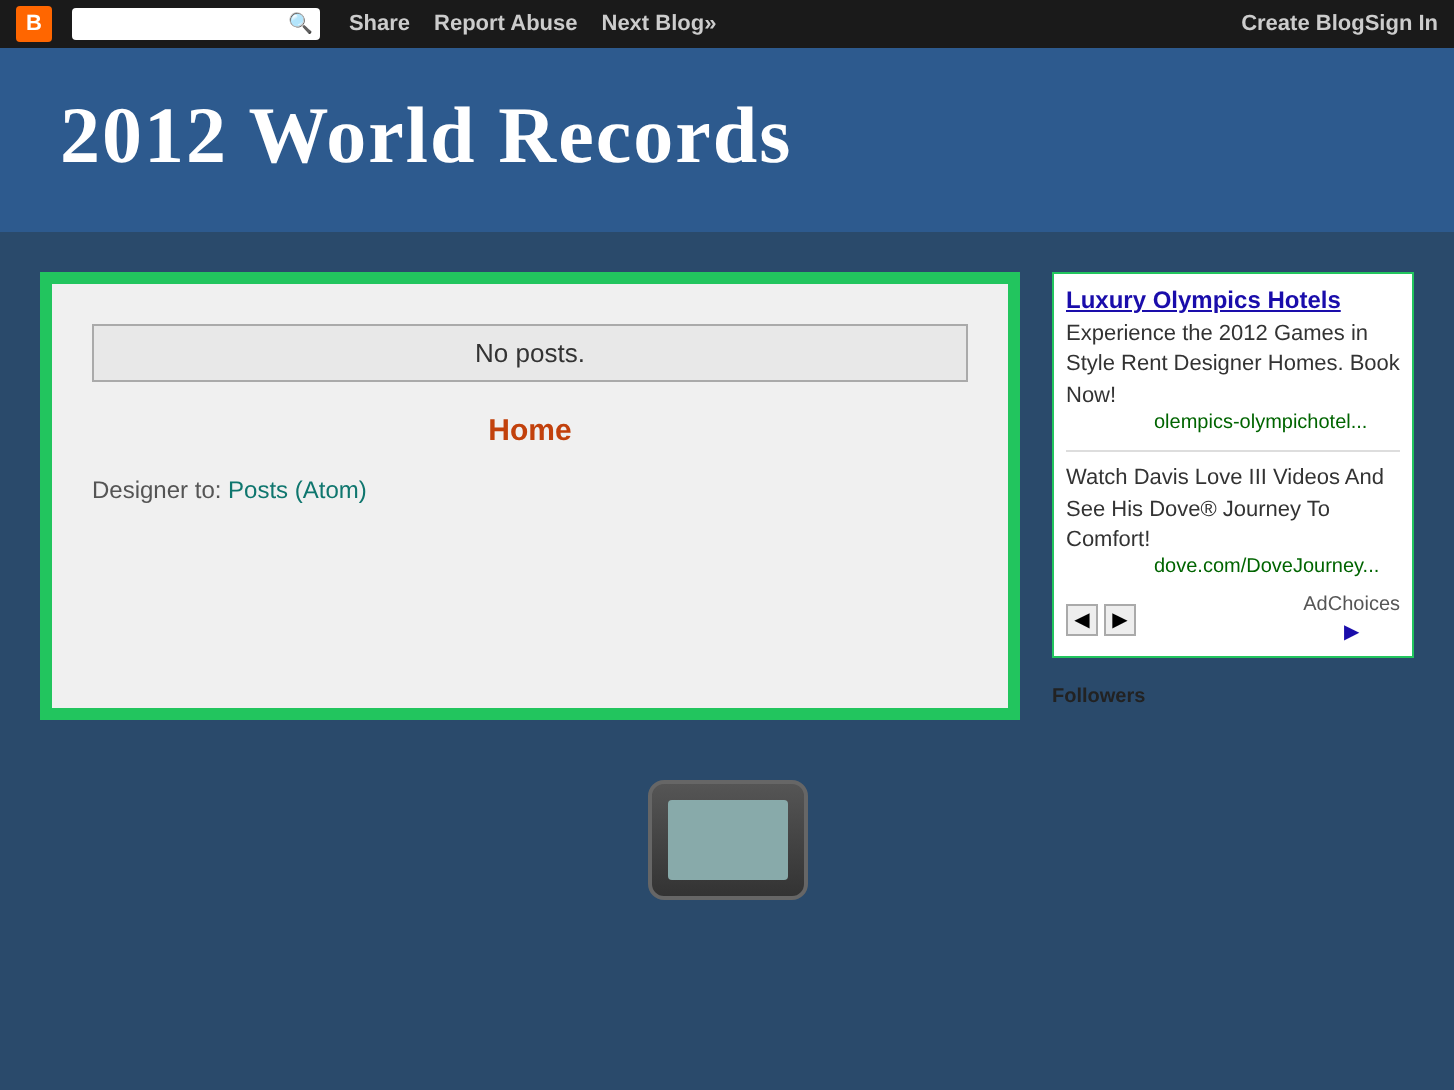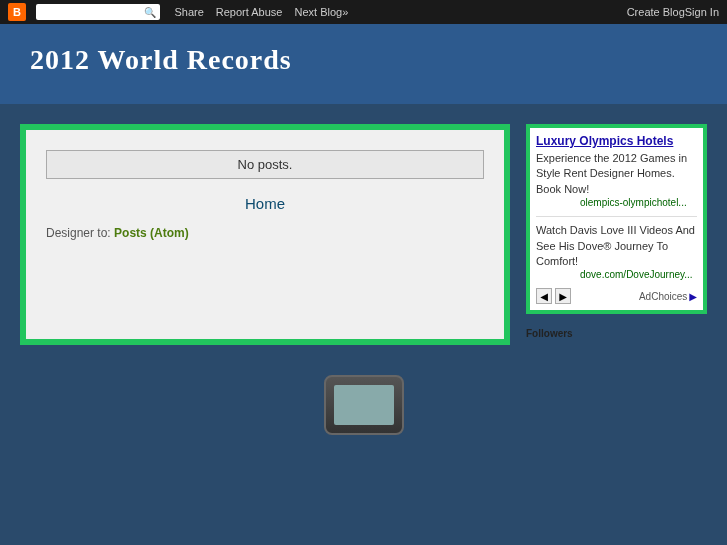--- a/index.html
+++ b/index.html
@@ -53,36 +53,37 @@
     #navbar-links {
       display: flex;
       gap: 12px;
       margin-left: 4px;
     }
     .navbar-link {
       color: #cccccc;
       font-size: 11px;
       cursor: pointer;
       text-decoration: none;
+      font-weight: bold;
     }
     #navbar-right {
       margin-left: auto;
       display: flex;
       gap: 0;
     }
 
     
     #header {
       background-color: #2d5a8e;
       padding: 20px 30px 25px 30px;
       min-height: 80px;
     }
     #blog-title {
       color: white;
-      font-size: 28px;
+      font-size: 40px;
       font-weight: bold;
       font-family: Georgia, serif;
       letter-spacing: 1px;
     }
 
     
     #content-area {
       display: flex;
       padding: 20px 20px 20px 20px;
       gap: 16px;
@@ -99,46 +100,45 @@
     #no-posts-box {
       border: 1px solid #aaa;
       background: #e8e8e8;
       text-align: center;
       padding: 6px 10px;
       font-size: 13px;
       color: #333;
       margin-bottom: 16px;
     }
     #home-link {
-      color: #0c4a6e;
+      color: #c2410c;
       font-size: 15px;
       text-align: center;
       display: block;
       margin-bottom: 14px;
       cursor: pointer;
-      font-weight: normal;
+      font-weight: bold;
     }
     #subscribe-line {
       font-size: 12px;
       color: #555;
     }
     #subscribe-link {
-      color: #4d7c0f;
-      cursor: pointer;
-      font-weight: bold;
+      color: #0f766e;
+      cursor: pointer;
     }
 
     
     #sidebar {
       flex: 1;
       min-width: 180px;
     }
     #ad-widget {
       background: white;
-      border: 4px solid #22c55e;
+      border: 1px solid #22c55e;
       padding: 6px;
       font-size: 11px;
       margin-bottom: 14px;
     }
     .ad-title {
       color: #1a0dab;
       font-size: 12px;
       font-weight: bold;
       cursor: pointer;
       display: block;
@@ -181,20 +181,21 @@
       font-size: 10px;
       cursor: pointer;
     }
     #adchoices {
       margin-left: auto;
       font-size: 10px;
       color: #555;
       display: flex;
       align-items: center;
       gap: 2px;
+      flex-direction: column;
     }
     #adchoices-icon {
       color: #1a0dab;
       font-size: 10px;
     }
     #followers-section {
       margin-top: 6px;
     }
     #followers-title {
       font-size: 10px;

